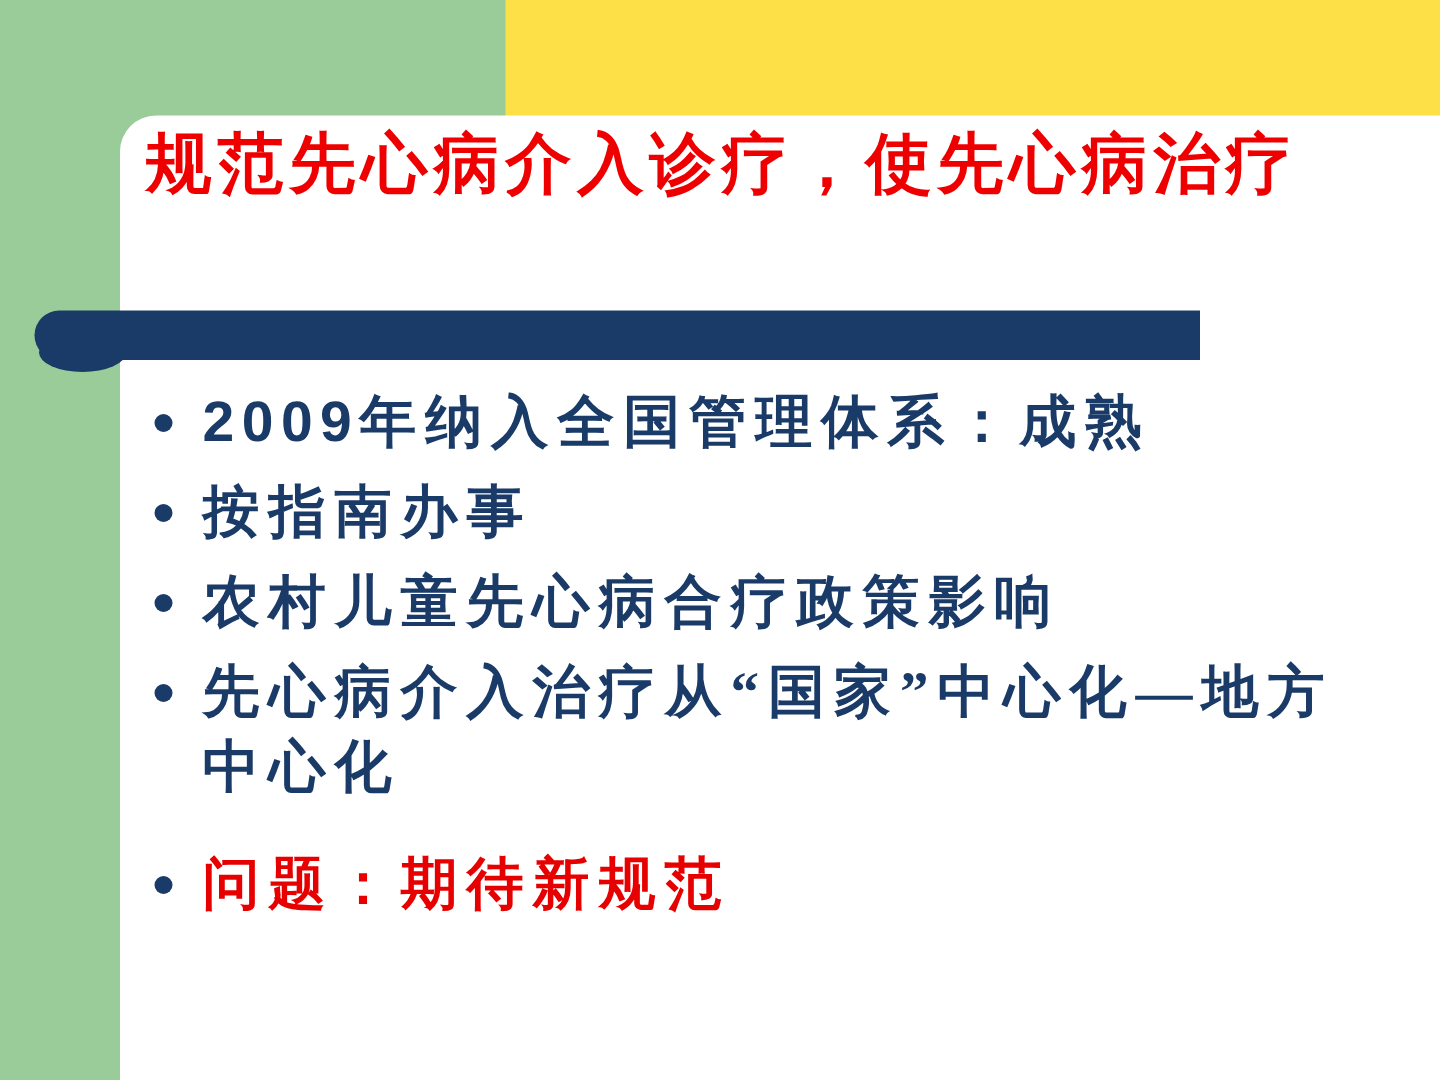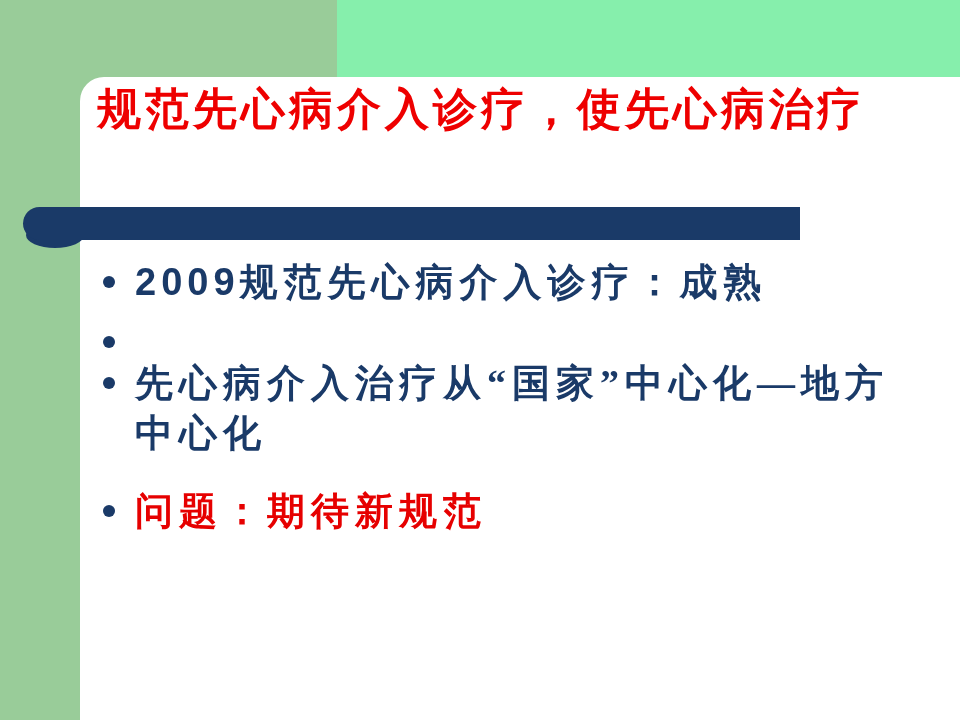--- a/index.html
+++ b/index.html
@@ -4,21 +4,21 @@
 <style>
   html, body { margin: 0; padding: 0; }
   body {
     width: 960px; height: 720px;
     font-family: "Liberation Serif", "DejaVu Serif", serif;
     background: #ffffff;
   }
   .slide {
     position: relative;
     width: 960px; height: 720px;
-    background: #86efac;
+    background: #fde047;
     overflow: hidden;
   }
   
   .green-strip {
     position: absolute; left: 0; top: 0;
     width: 80px; height: 720px;
     background: #99CC99;
   }
   .green-top {
     position: absolute; left: 0; top: 0;
@@ -99,28 +99,33 @@
 
   <div class="slide-title">
     <div>规范先心病介入诊疗，使先心病治疗</div>
   </div>
 
   <div class="bullets">
 
     <div class="bullet-row">
       <span class="bullet-dot"></span>
       <div class="bullet-text">
-        <span class="num">2009</span><span>规范先心病介入诊疗：成熟</span>
+        <span class="num">2009</span><span>年纳入全国管理体系：成熟</span>
       </div>
     </div>
 
     <div class="bullet-row">
       <span class="bullet-dot"></span>
+      <div class="bullet-text">按指南办事</div>
     </div>
 
+    <div class="bullet-row">
+      <span class="bullet-dot"></span>
+      <div class="bullet-text">农村儿童先心病合疗政策影响</div>
+    </div>
 
     <div class="bullet-row">
       <span class="bullet-dot"></span>
       <div class="bullet-text">先心病介入治疗从“国家”中心化—地方中心化</div>
     </div>
 
     <div class="bullet-row red">
       <span class="bullet-dot"></span>
       <div class="bullet-text">问题：期待新规范</div>
     </div>

